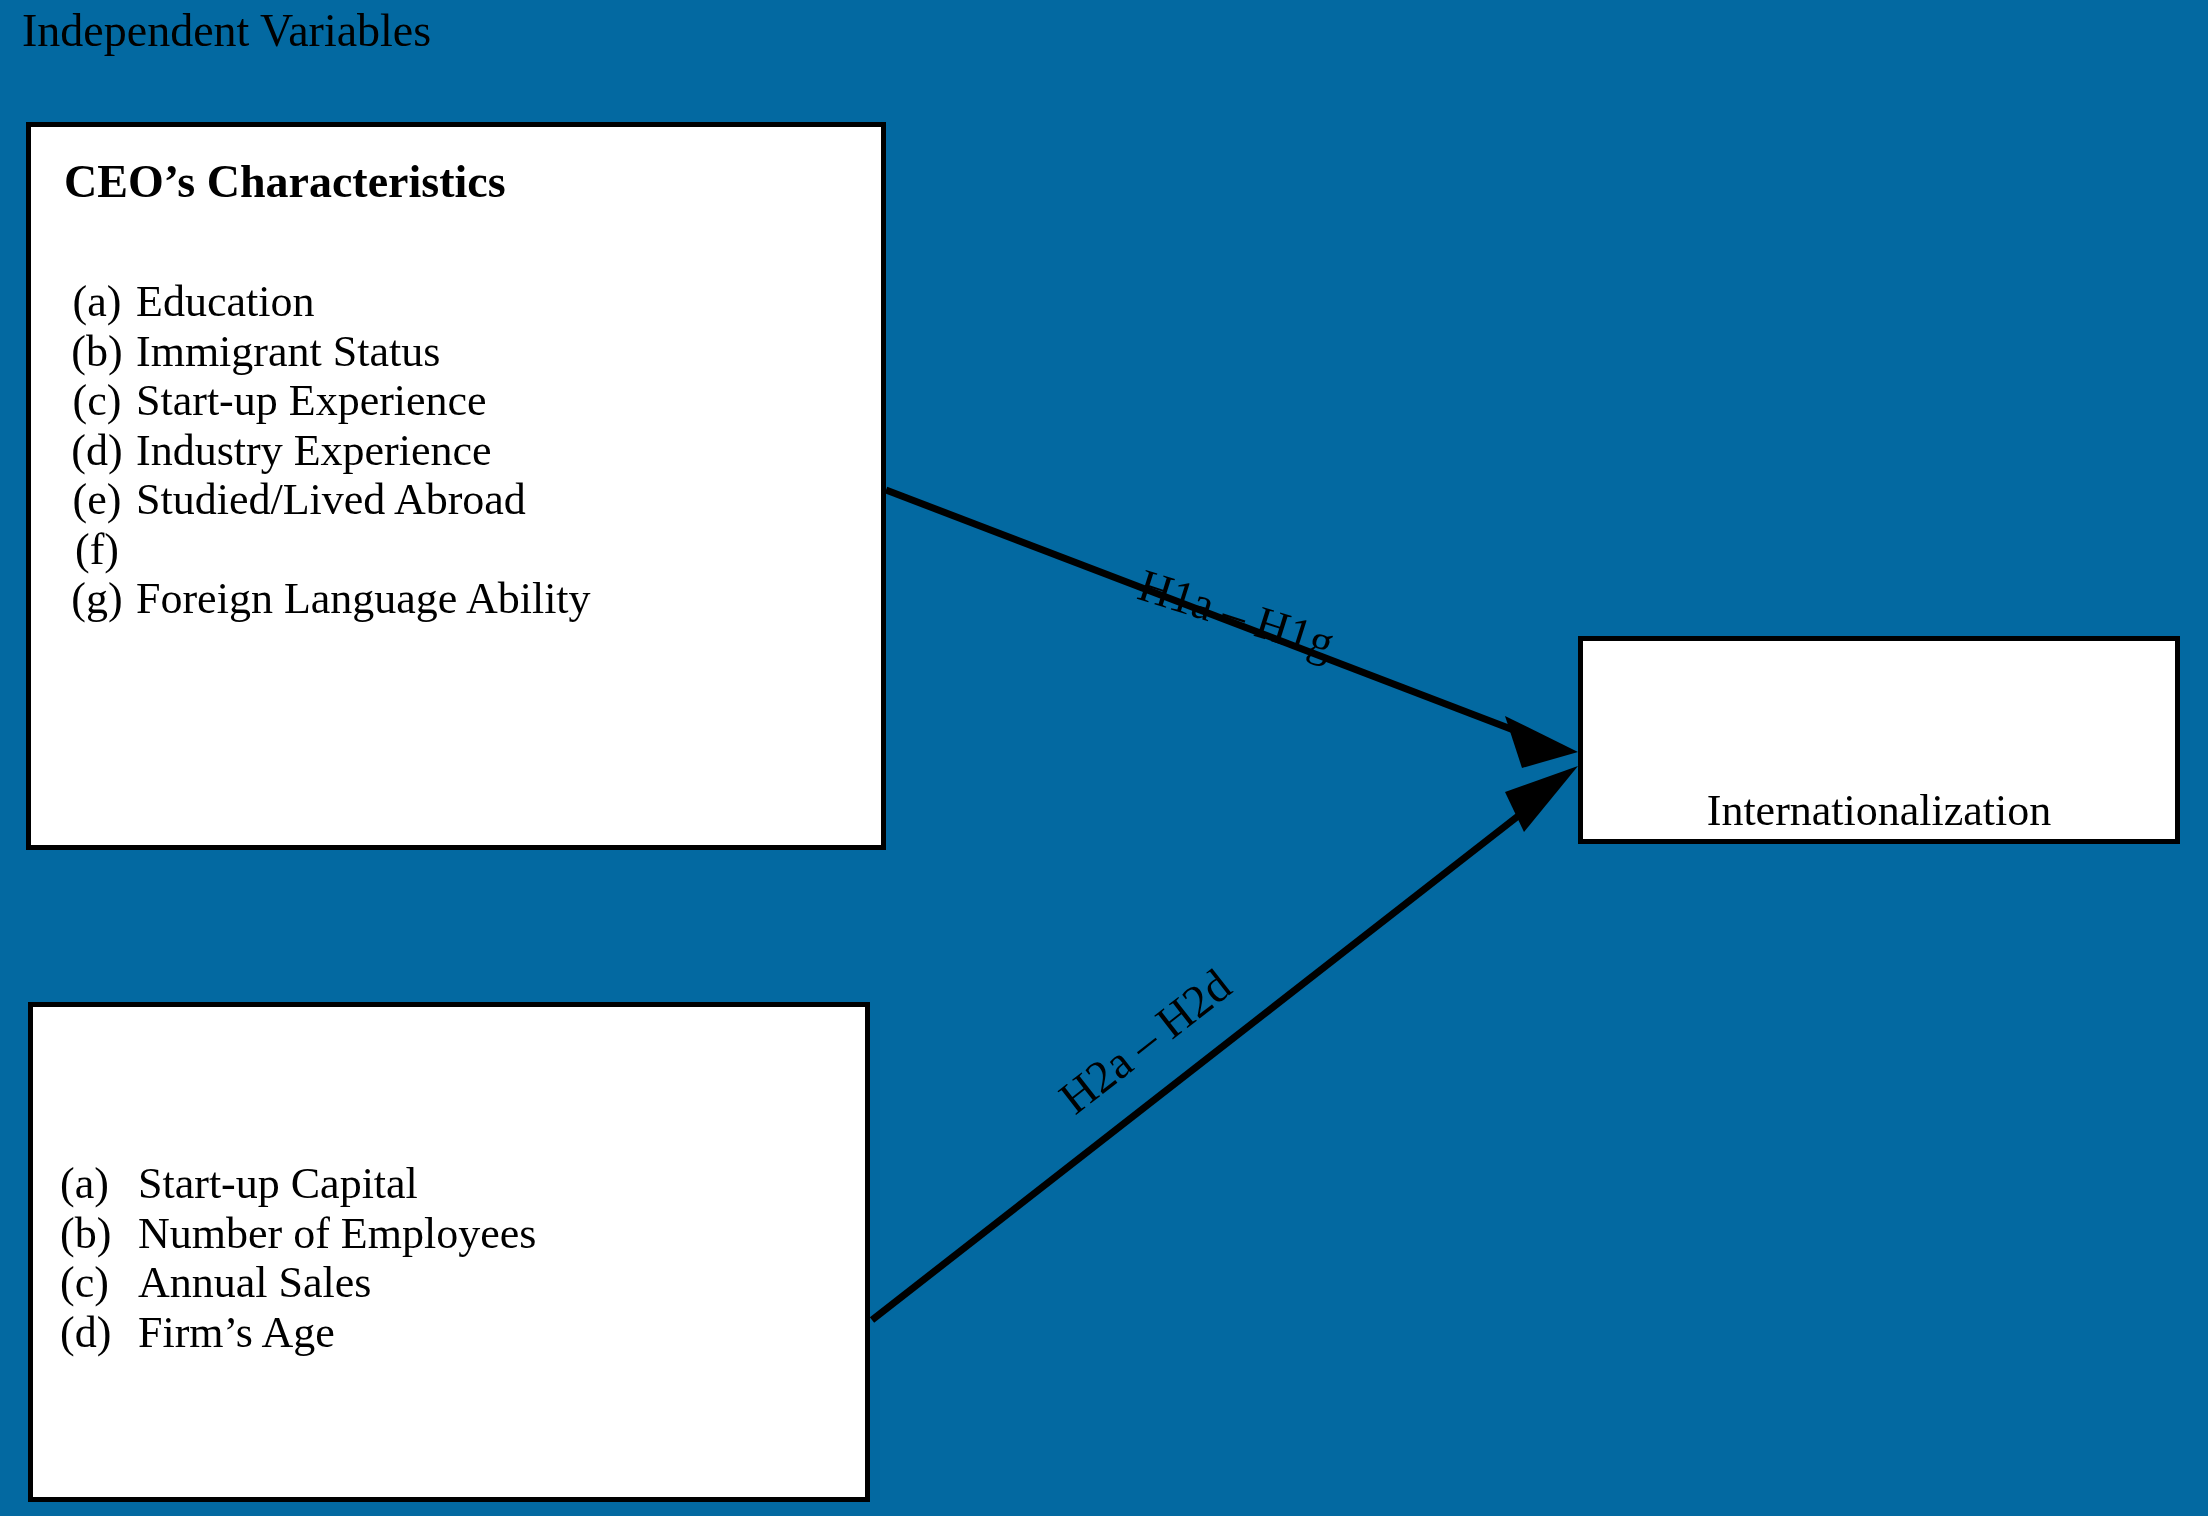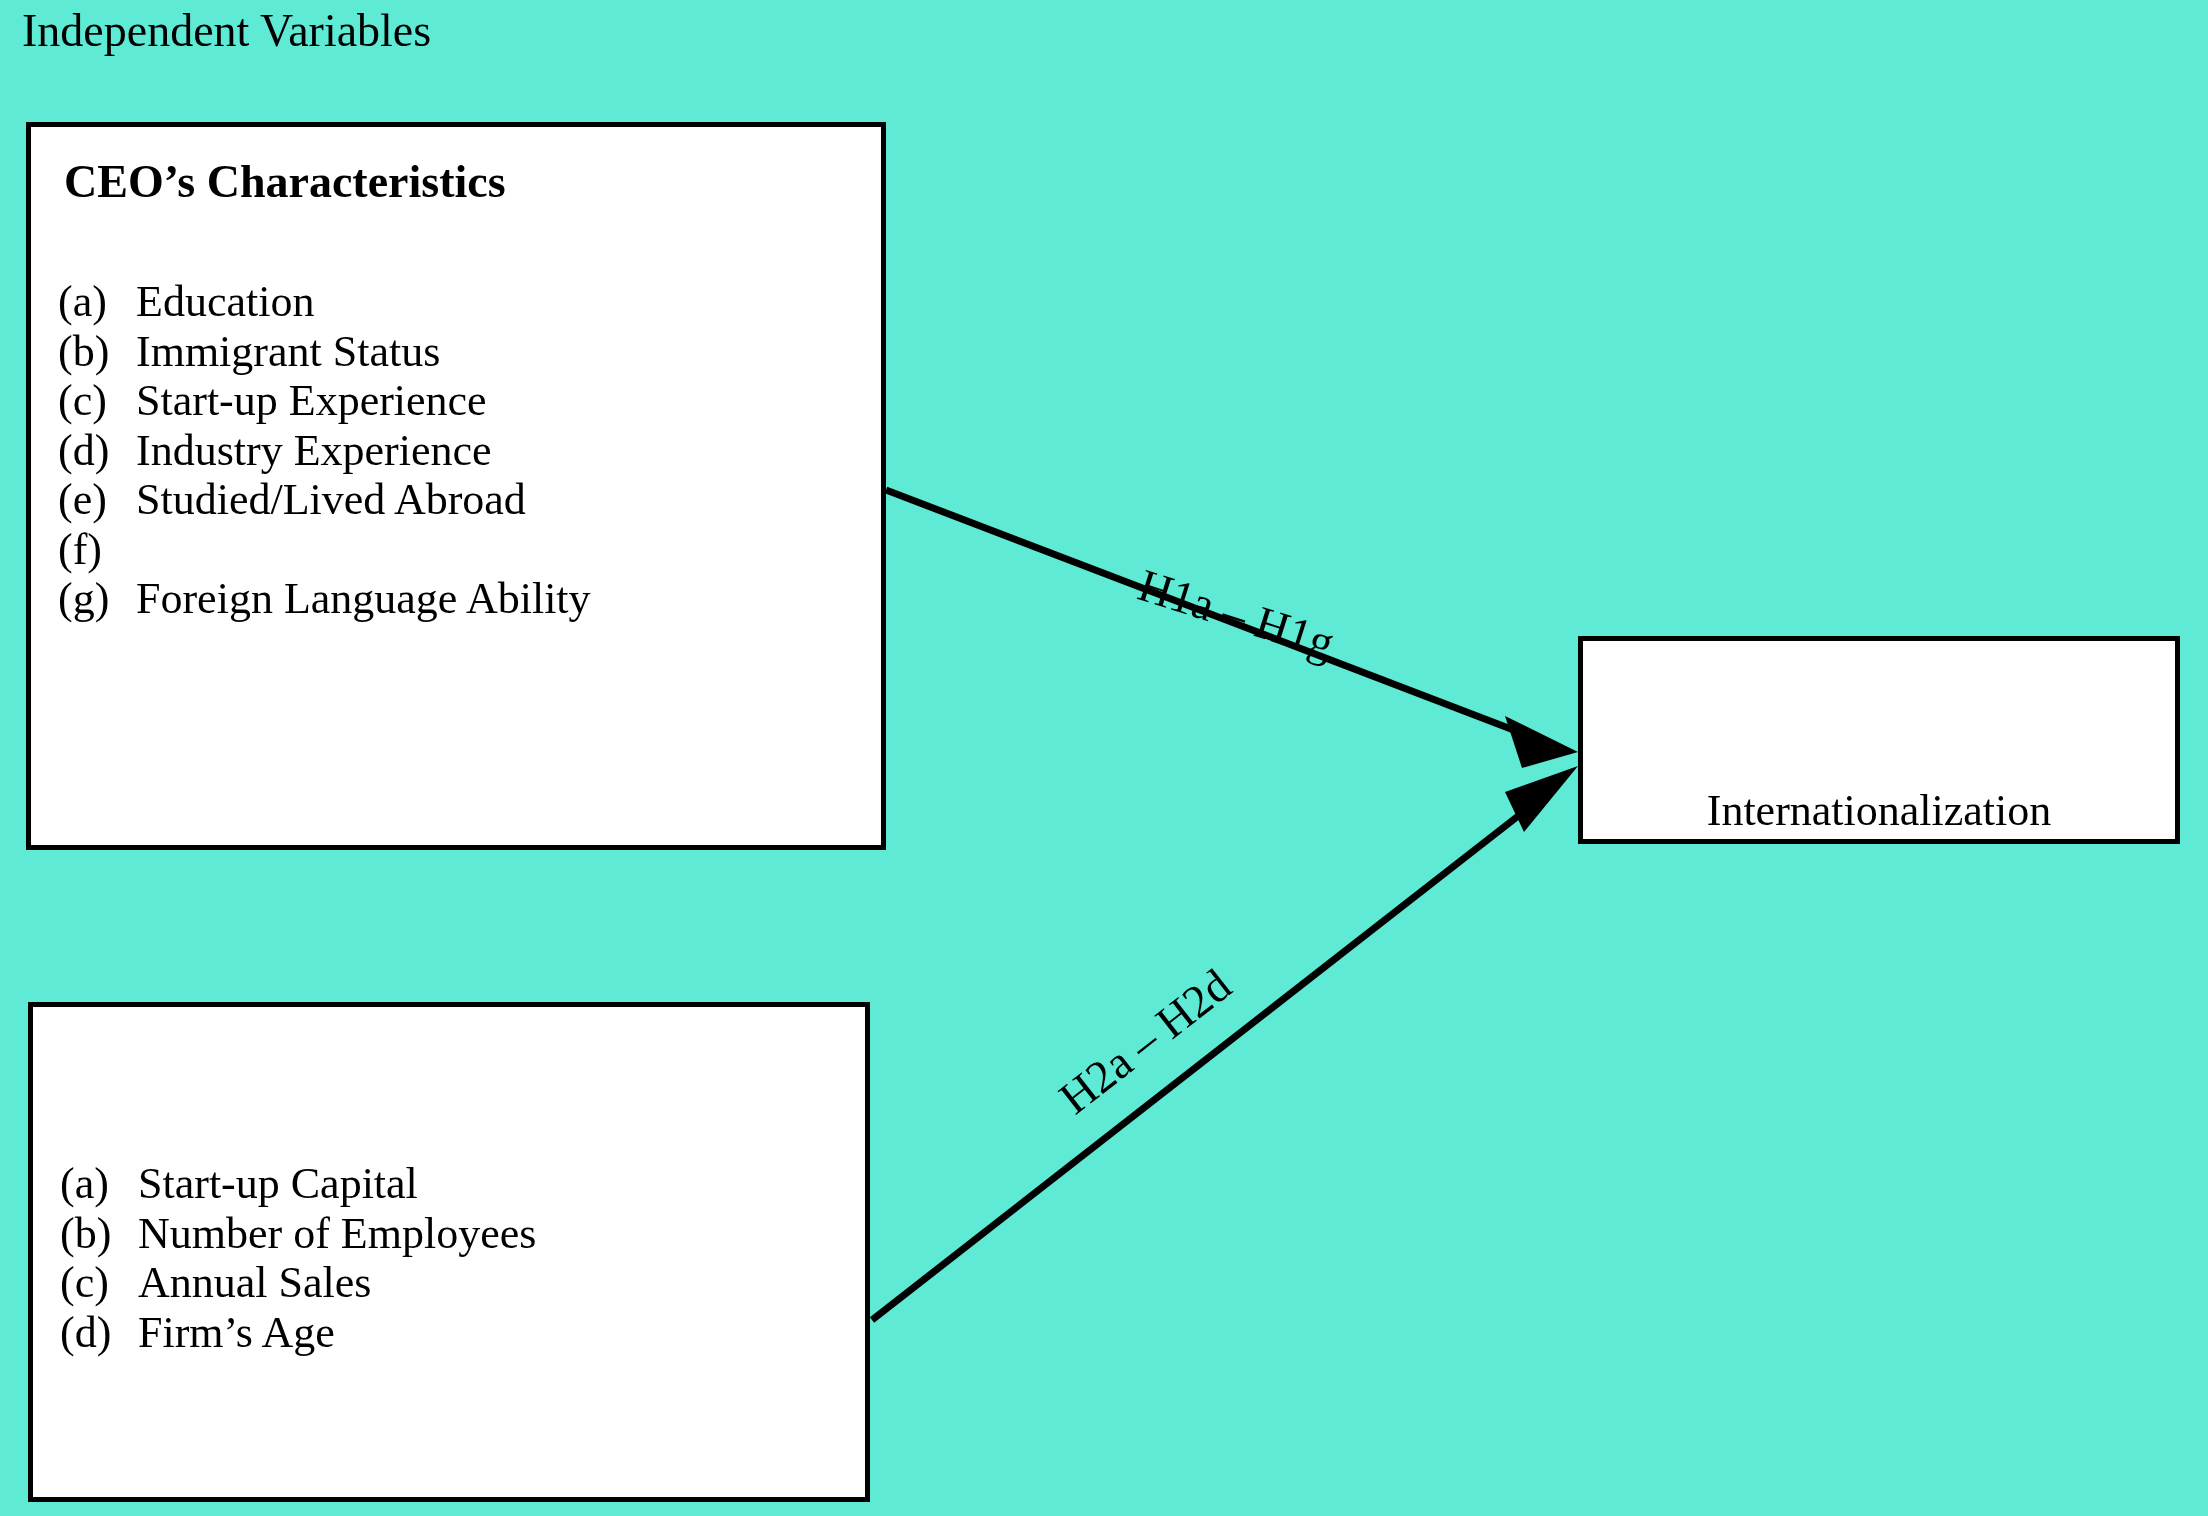--- a/index.html
+++ b/index.html
@@ -4,21 +4,21 @@
 <style>
   html, body {
     margin: 0;
     padding: 0;
     background: #ffffff;
   }
   #canvas {
     position: relative;
     width: 2208px;
     height: 1516px;
-    background: #5eead4;
+    background: #0369a1;
     font-family: "Liberation Serif", "DejaVu Serif", serif;
     color: #000000;
     overflow: hidden;
   }
 
   
   .col-header {
     position: absolute;
     font-size: 46px;
     line-height: 1.0;
@@ -33,20 +33,21 @@
     position: absolute;
     border: 5px solid #000000;
     background: #ffffff;
     box-sizing: border-box;
   }
   #box-ceo {
     left: 26px;
     top: 122px;
     width: 860px;
     height: 728px;
+    text-align: center;
   }
   #box-firm {
     left: 28px;
     top: 1002px;
     width: 842px;
     height: 500px;
   }
   #box-dv {
     left: 1578px;
     top: 636px;

